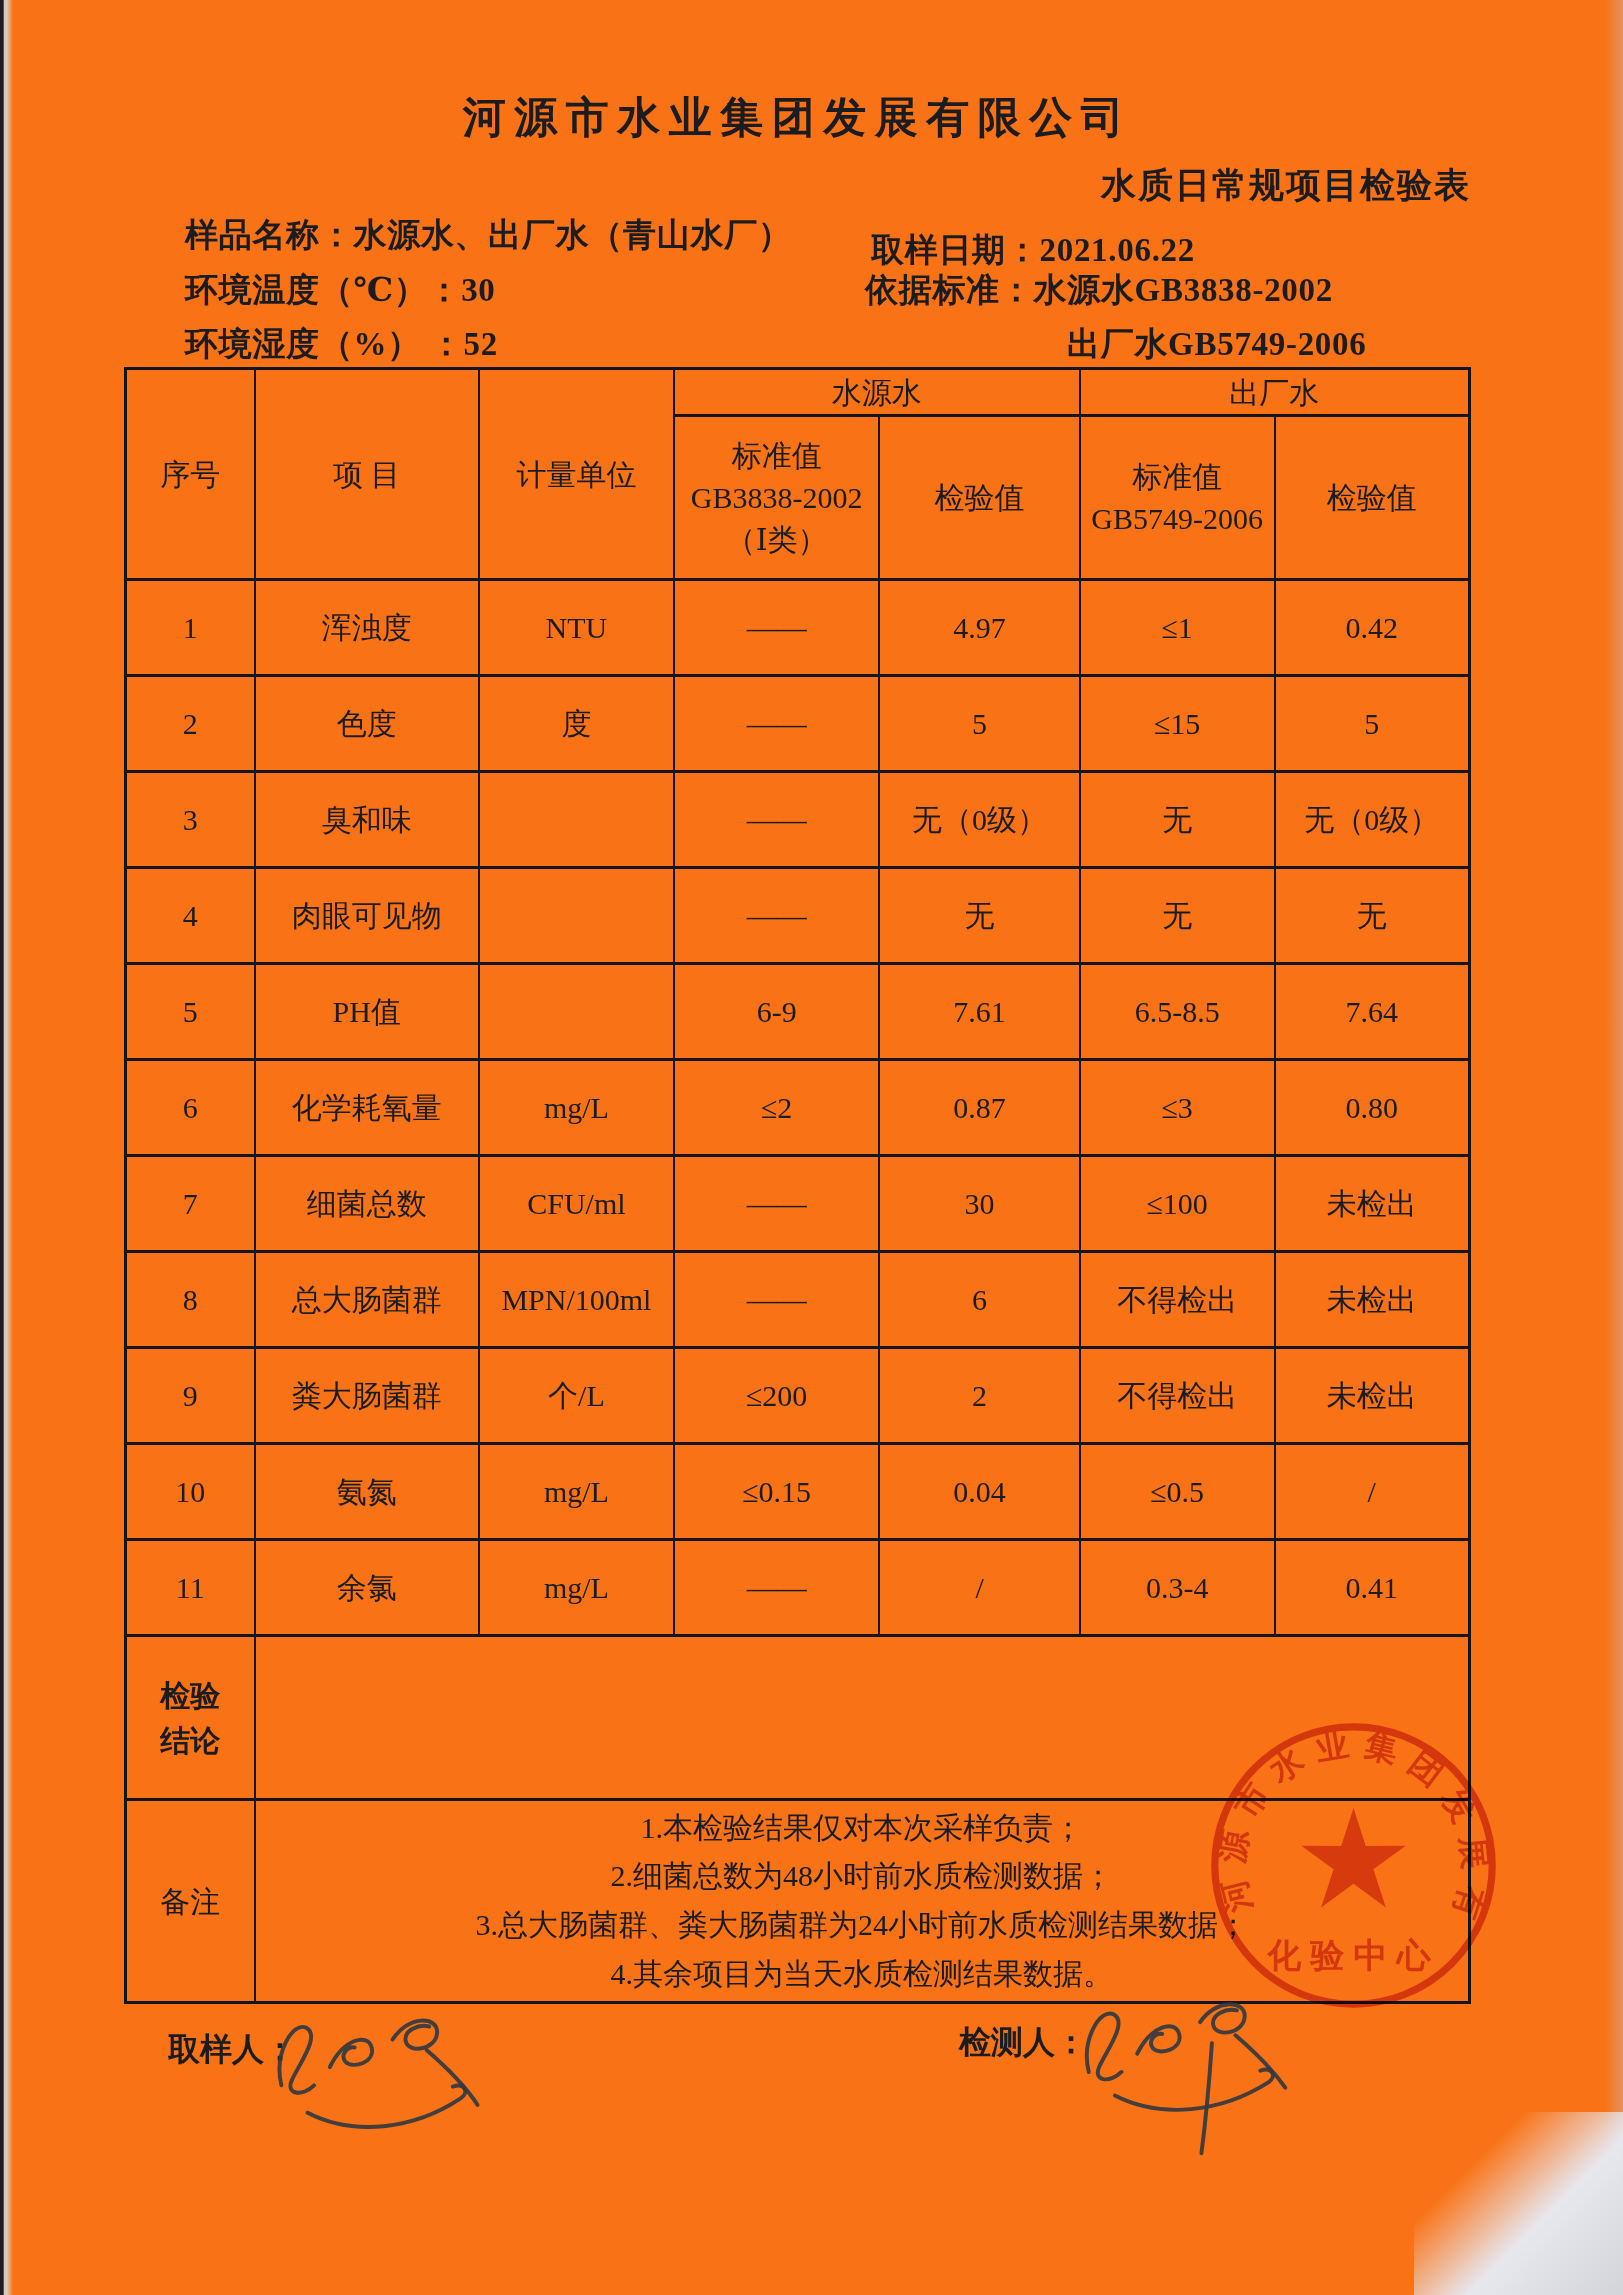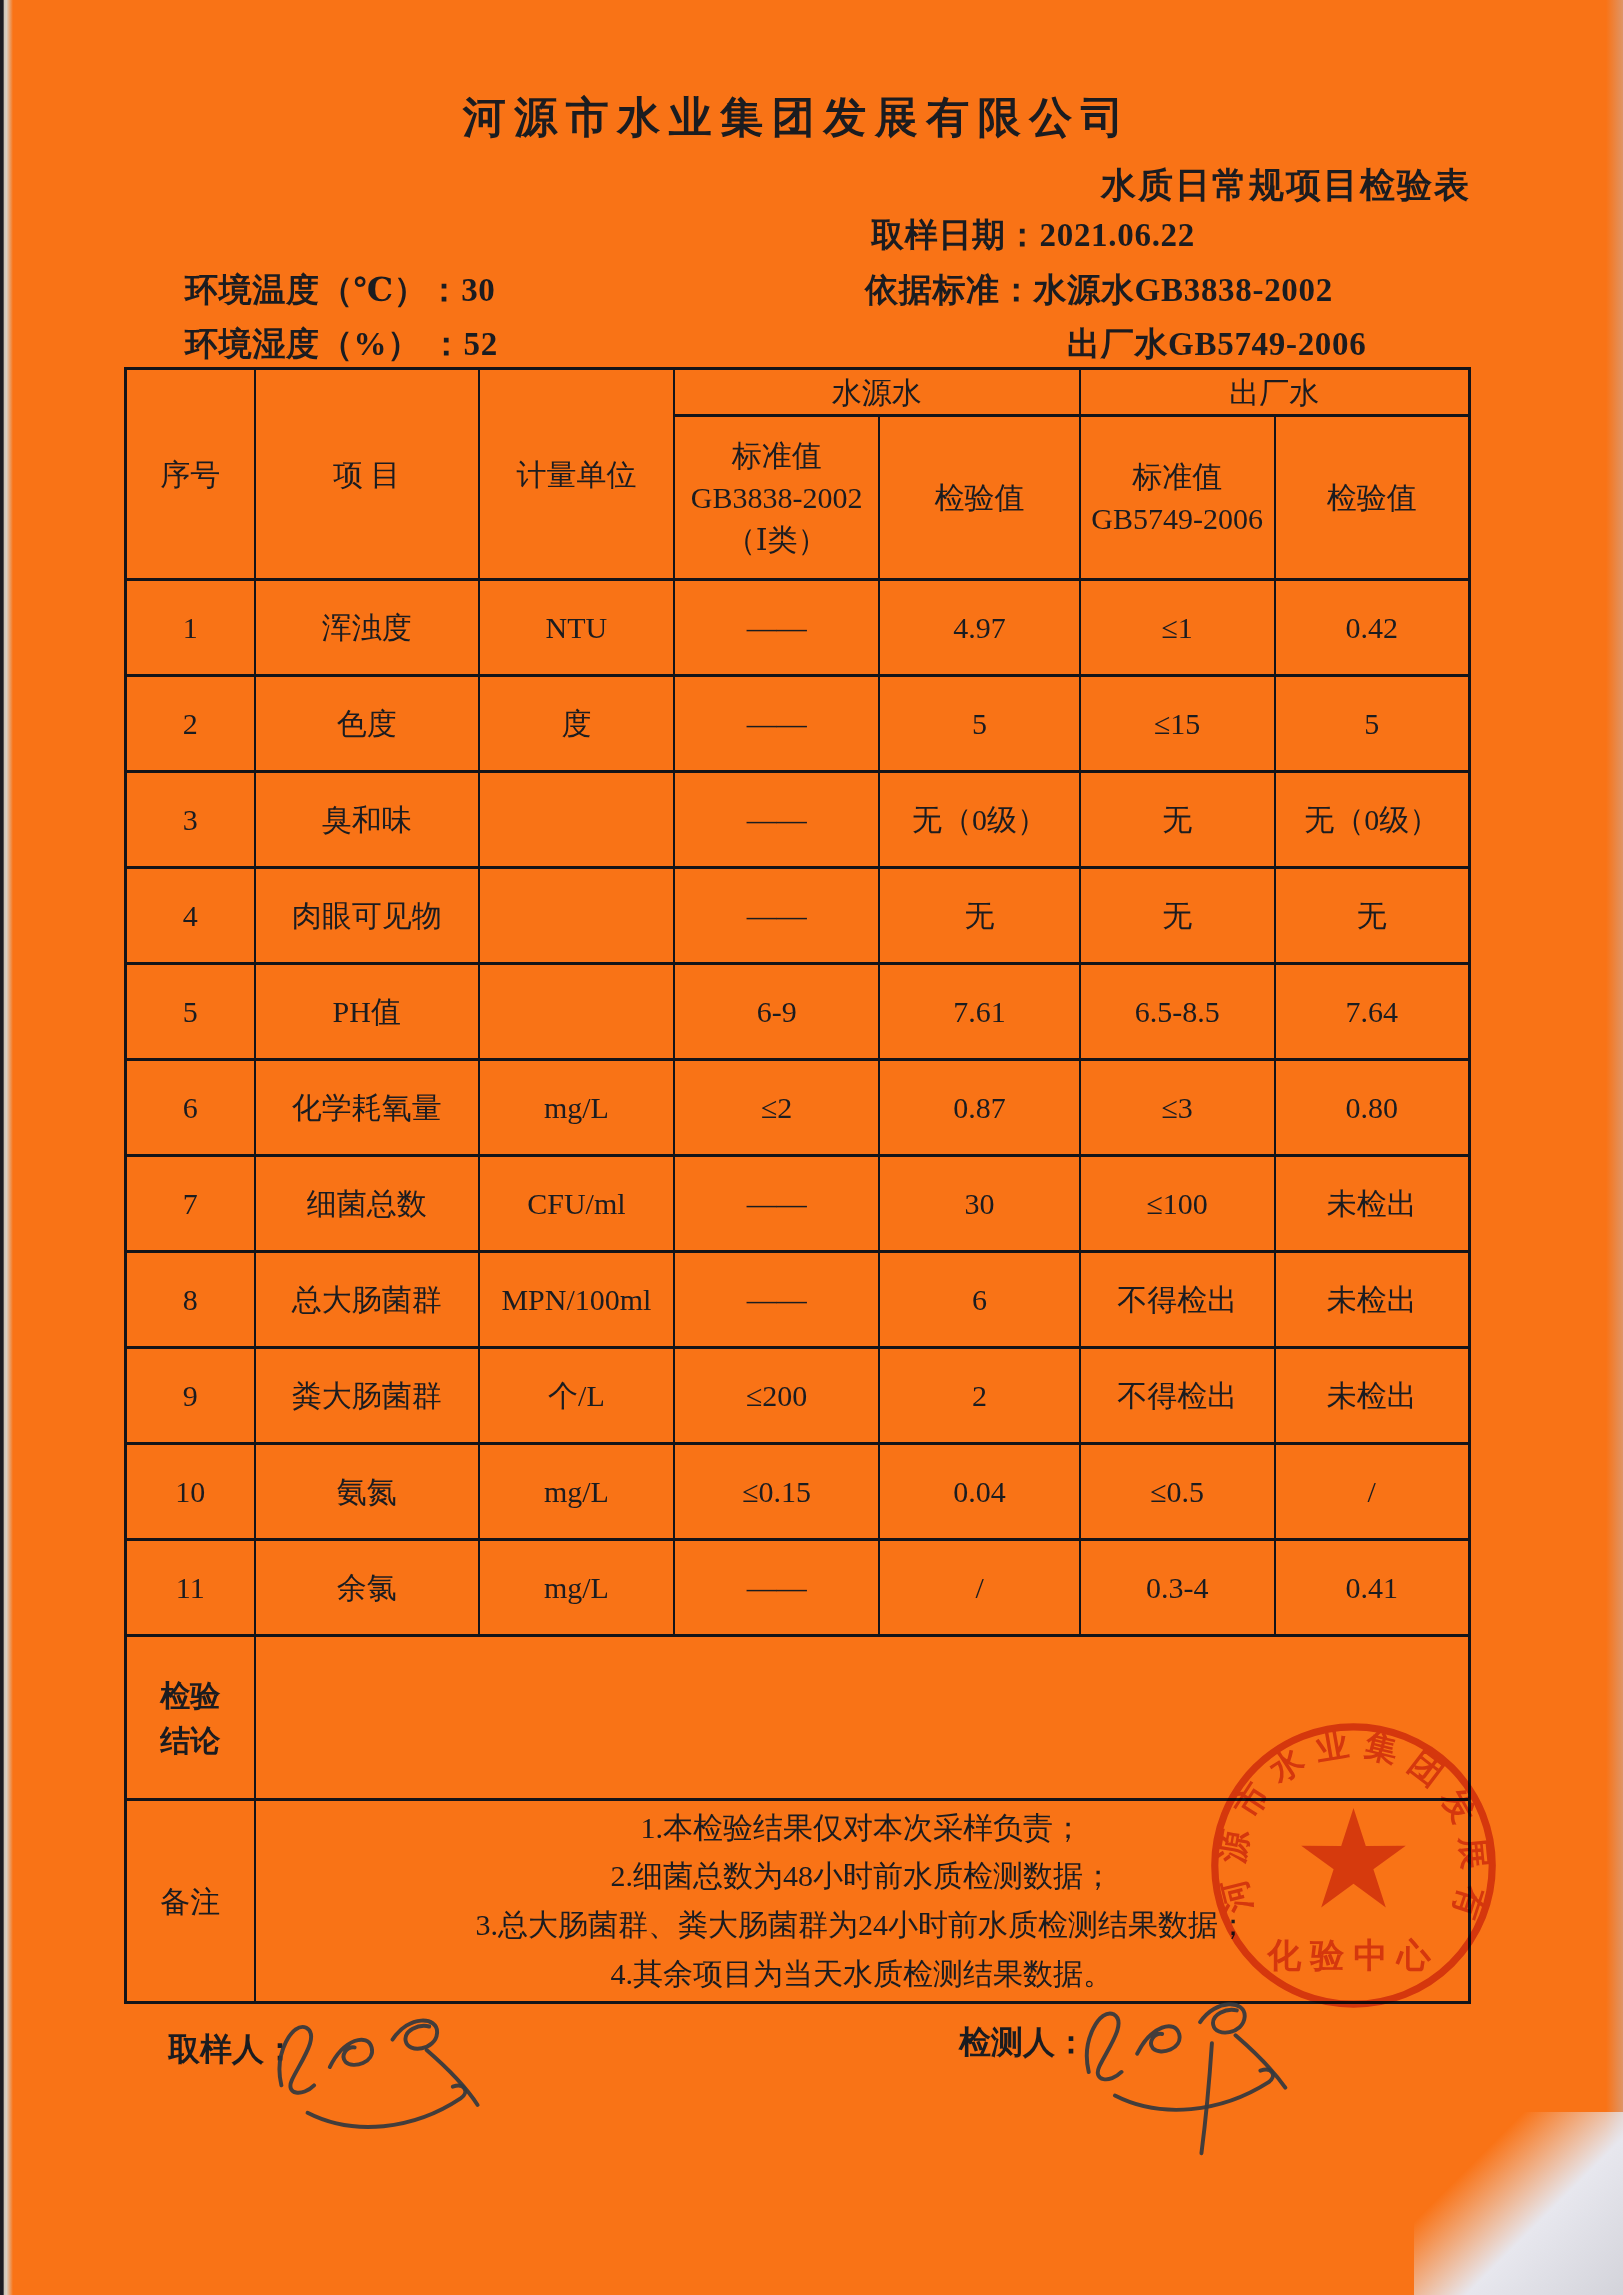--- a/index.html
+++ b/index.html
@@ -45,21 +45,24 @@
 <body>
 
 <div class="page">
   <div class="edge-left"></div>
   <div class="edge-right"></div>
   <div class="corner-curl"></div>
 
   <div class="title">河源市水业集团发展有限公司</div>
   <div class="subtitle">水质日常规项目检验表</div>
 
-  <div class="info" style="left:871px;top:213px;">
+  <div class="info" style="left:185px;top:213px;">
+    <span>样品名称：</span><span>水源水、出厂水（青山水厂）</span>
+  </div>
+  <div class="info" style="left:871px;top:228px;">
     <span>取样日期：</span><span>2021.06.22</span>
   </div>
   <div class="info" style="left:185px;top:268px;">
     <span>环境温度（℃）：</span><span>30</span>
   </div>
   <div class="info" style="left:865px;top:268px;text-align:center;">
     <span>依据标准：</span><span>水源水GB3838-2002</span>
   </div>
   <div class="info" style="left:185px;top:322px;">
     <span>环境湿度（%） ：</span><span>52</span>

